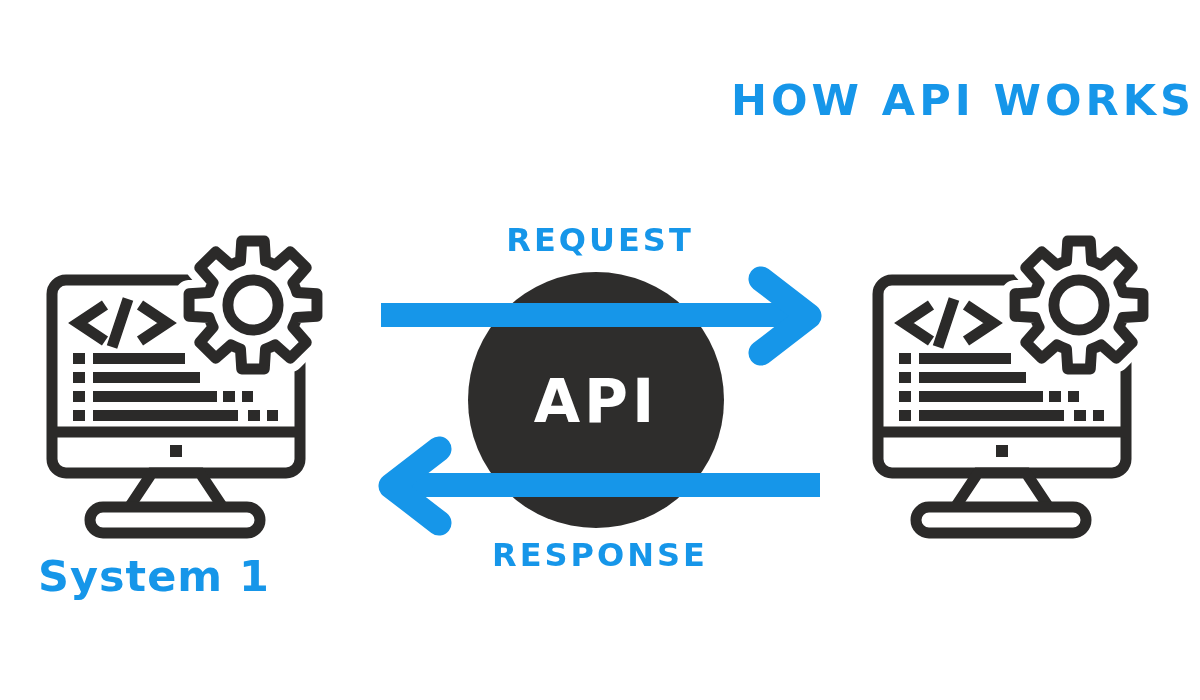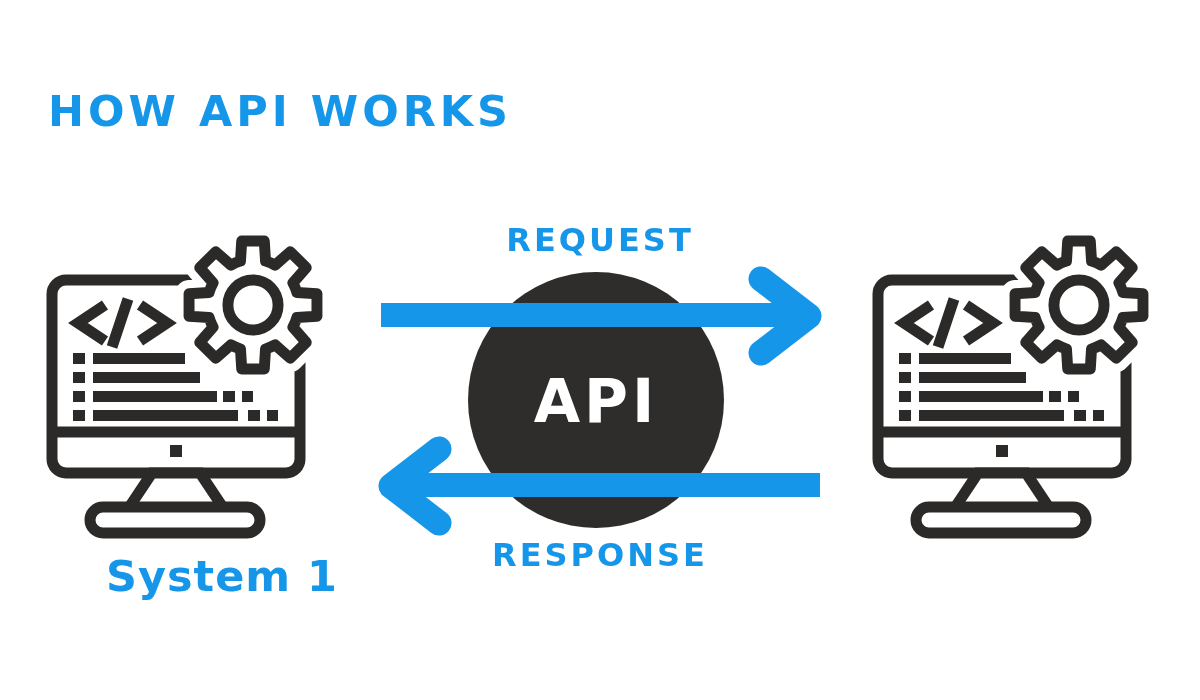--- a/index.html
+++ b/index.html
@@ -9,31 +9,31 @@
     --circle:#2e2d2c;
     --bg:#ffffff;
     --api_text:#ffffff;
   }
   html,body{margin:0;padding:0;background:var(--bg);}
   .canvas{
     position:relative;width:1200px;height:700px;background:var(--bg);
     overflow:hidden;font-family:"DejaVu Sans","Liberation Sans",sans-serif;
   }
   .title{
-    position:absolute;left:0;right:0;top:70px;margin:16px;text-align:left;
+    position:absolute;left:0;right:0;top:70px;margin:5px;text-align:right;
     font-weight:700;font-size:43px;letter-spacing:4px;color:var(--accent);padding-left:32px;
   }
   .flow-label{
     position:absolute;left:0;right:0;text-align:center;
     font-weight:700;font-size:32px;letter-spacing:3px;color:var(--accent);
   }
   .request{top:221px;}
   .response{top:536px;}
   .sys-label{
-    position:absolute;width:300px;text-align:right;
+    position:absolute;width:300px;text-align:left;
     font-weight:700;font-size:43px;letter-spacing:1px;color:var(--accent);
   }
   .sys1{left:38px;top:551px;}
   .sys2{left:869px;top:551px;}
   .scene{position:absolute;left:0;top:0;}
   .api-circle{fill:var(--circle);}
   .api-text{
     fill:var(--api_text);
     font-family:"DejaVu Sans","Liberation Sans",sans-serif;
     font-weight:700;font-size:60px;letter-spacing:4px;

